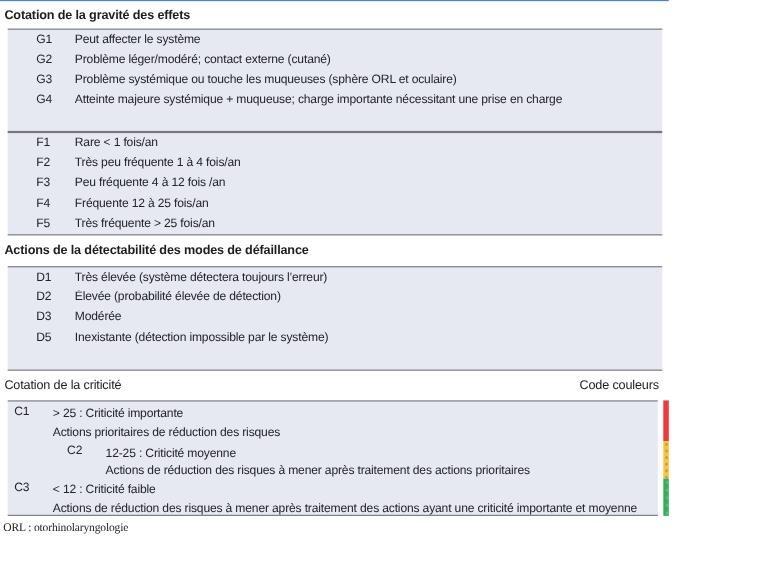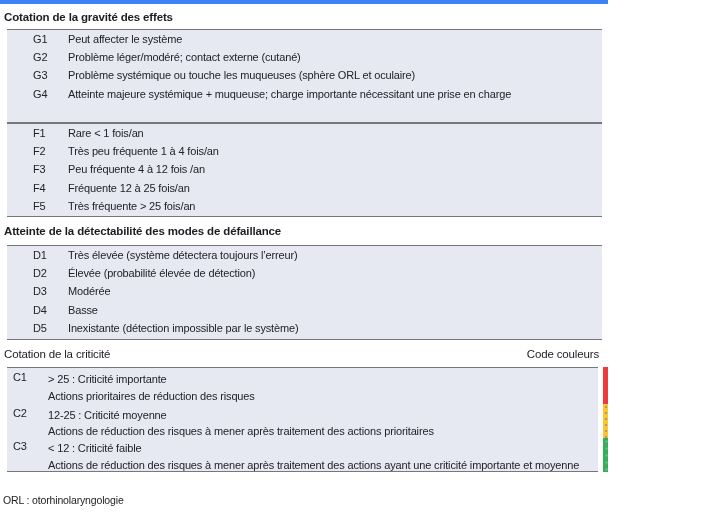--- a/index.html
+++ b/index.html
@@ -3,21 +3,21 @@
 <meta charset="utf-8">
 <style>
   html,body{margin:0;padding:0;background:#fff;}
   .page{
     position:relative;
     width:608px;height:522px;
     background:#ffffff;
     font-family:"Liberation Sans", sans-serif;
     color:#232328;
     overflow:hidden;
-    border-top:4px solid #3b82f6;
+    border-top:1px solid #3b82f6;
     box-sizing:border-box;
     letter-spacing:-0.15px;
   }
   .sec-head{
     display:flex;align-items:center;
     padding-left:4px;
     font-weight:bold;font-size:11.5px;
     color:#1d1d22;
   }
   .h26{height:25px;} .h27{height:27px;} .h28{height:28px;}
@@ -67,37 +67,38 @@
   }
   .crit-row{
     display:flex;
     font-size:11px;
     box-sizing:border-box;
     padding-top:3px;
     justify-content:space-between;
   }
   .crit-row .lines{flex:1;}
   .crit-row .l1,.crit-row .l2{line-height:16.5px;white-space:nowrap;}
-  .cr1{height:35.5px;} .cr2{height:33.5px;} .cr3{height:33px;}
+  .cr1{height:35.5px;} .cr2{height:33.5px;margin-left:48px;} .cr3{height:33px;}
   .sw1{height:37px;} .sw2{height:34px;} .sw3{height:34px;}
   .sw-yellow-texture{
     background-image:
       radial-gradient(rgba(100,115,205,0.55) 0.8px, transparent 1.5px),
       radial-gradient(rgba(225,60,60,0.55) 0.8px, transparent 1.5px);
     background-size:6px 6px, 13px 13px;
     background-position:0 0, 3px 4px;
   }
   .sw-green-texture{
     background-image:radial-gradient(rgba(255,255,255,0.20) 0.9px, transparent 1.6px);
     background-size:7px 7px;
   }
   .footnote{
-    padding:22px 0 0 3px;
+    padding:6px 0 0 3px;
     font-size:10.5px;
     color:#232328;
+    font-family:Liberation Serif, serif;
   }
 </style>
 </head>
 <body>
 
 <div class="page">
 
   <div class="sec-head h26">Cotation de la gravité des effets</div>
   <div class="block b94">
     <div class="row">
@@ -134,37 +135,33 @@
     <div class="row">
       <span class="code">F4</span>
       <span class="desc">Fréquente 12 à 25 fois/an</span>
     </div>
     <div class="row">
       <span class="code">F5</span>
       <span class="desc">Très fréquente &gt; 25 fois/an</span>
     </div>
   </div>
 
-  <div class="sec-head h28">Atteinte de la détectabilité des modes de défaillance</div>
+  <div class="sec-head h28">Actions de la détectabilité des modes de défaillance</div>
   <div class="block b95">
     <div class="row">
       <span class="code">D1</span>
       <span class="desc">Très élevée (système détectera toujours l’erreur)</span>
     </div>
     <div class="row">
       <span class="code">D2</span>
       <span class="desc">Élevée (probabilité élevée de détection)</span>
     </div>
     <div class="row">
       <span class="code">D3</span>
       <span class="desc">Modérée</span>
-    </div>
-    <div class="row">
-      <span class="code">D4</span>
-      <span class="desc">Basse</span>
     </div>
     <div class="row">
       <span class="code">D5</span>
       <span class="desc">Inexistante (détection impossible par le système)</span>
     </div>
   </div>
 
   <div class="crit-head">
     <span>Cotation de la criticité</span>
     <span>Code couleurs</span>

